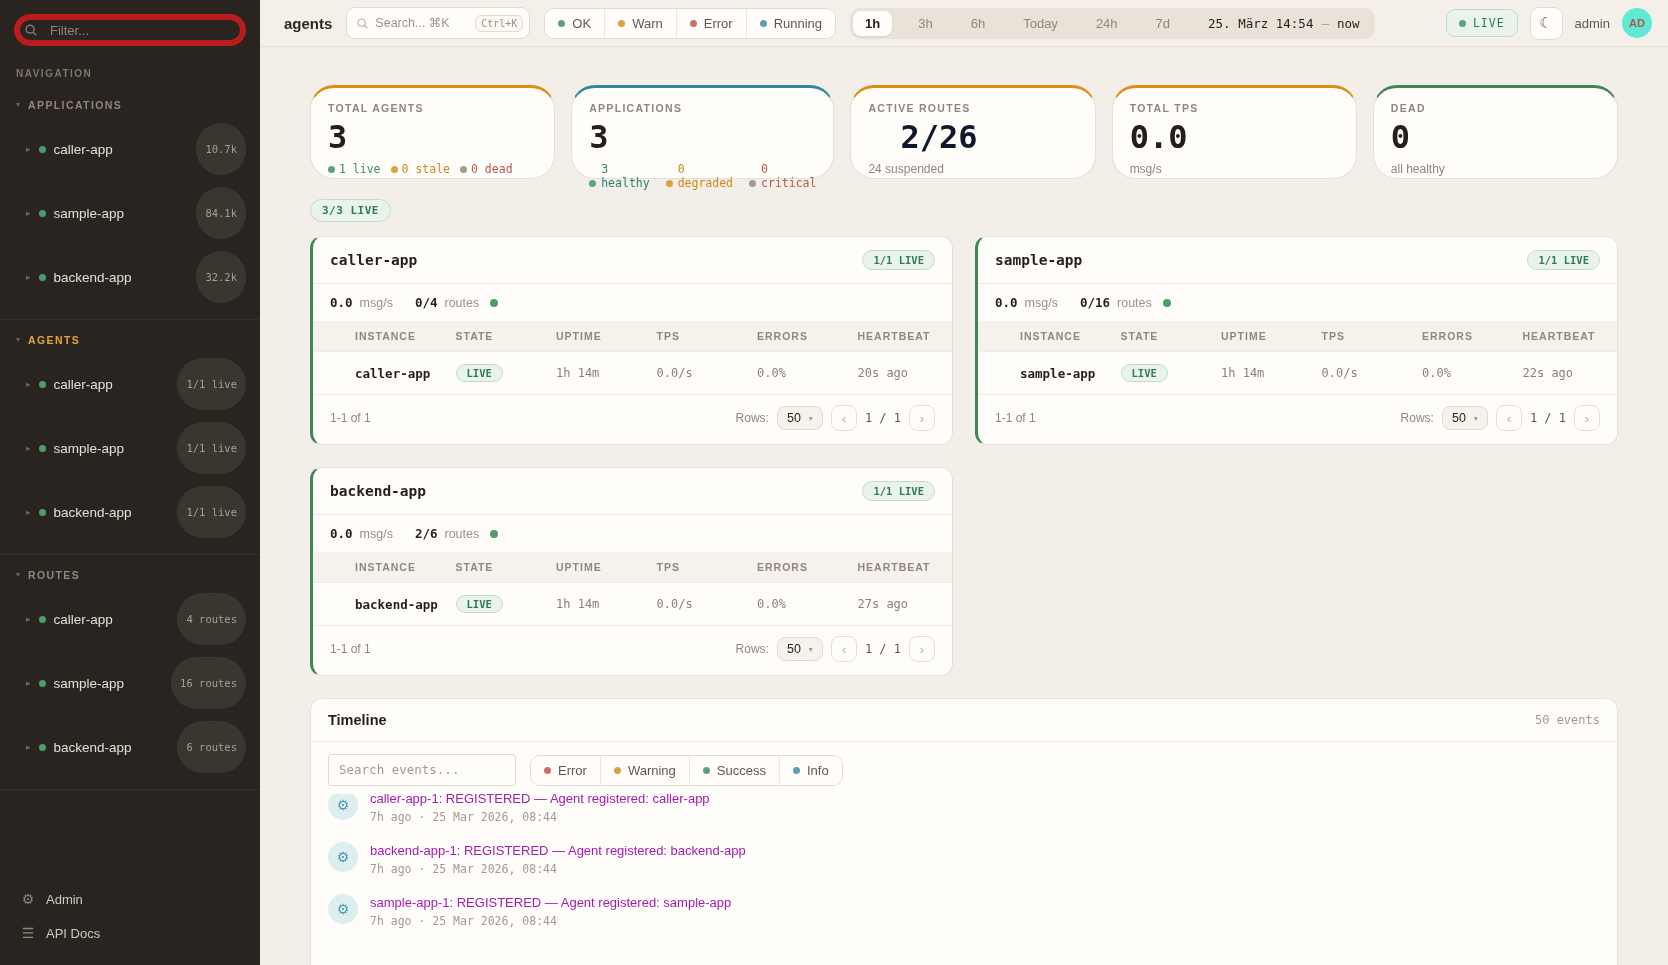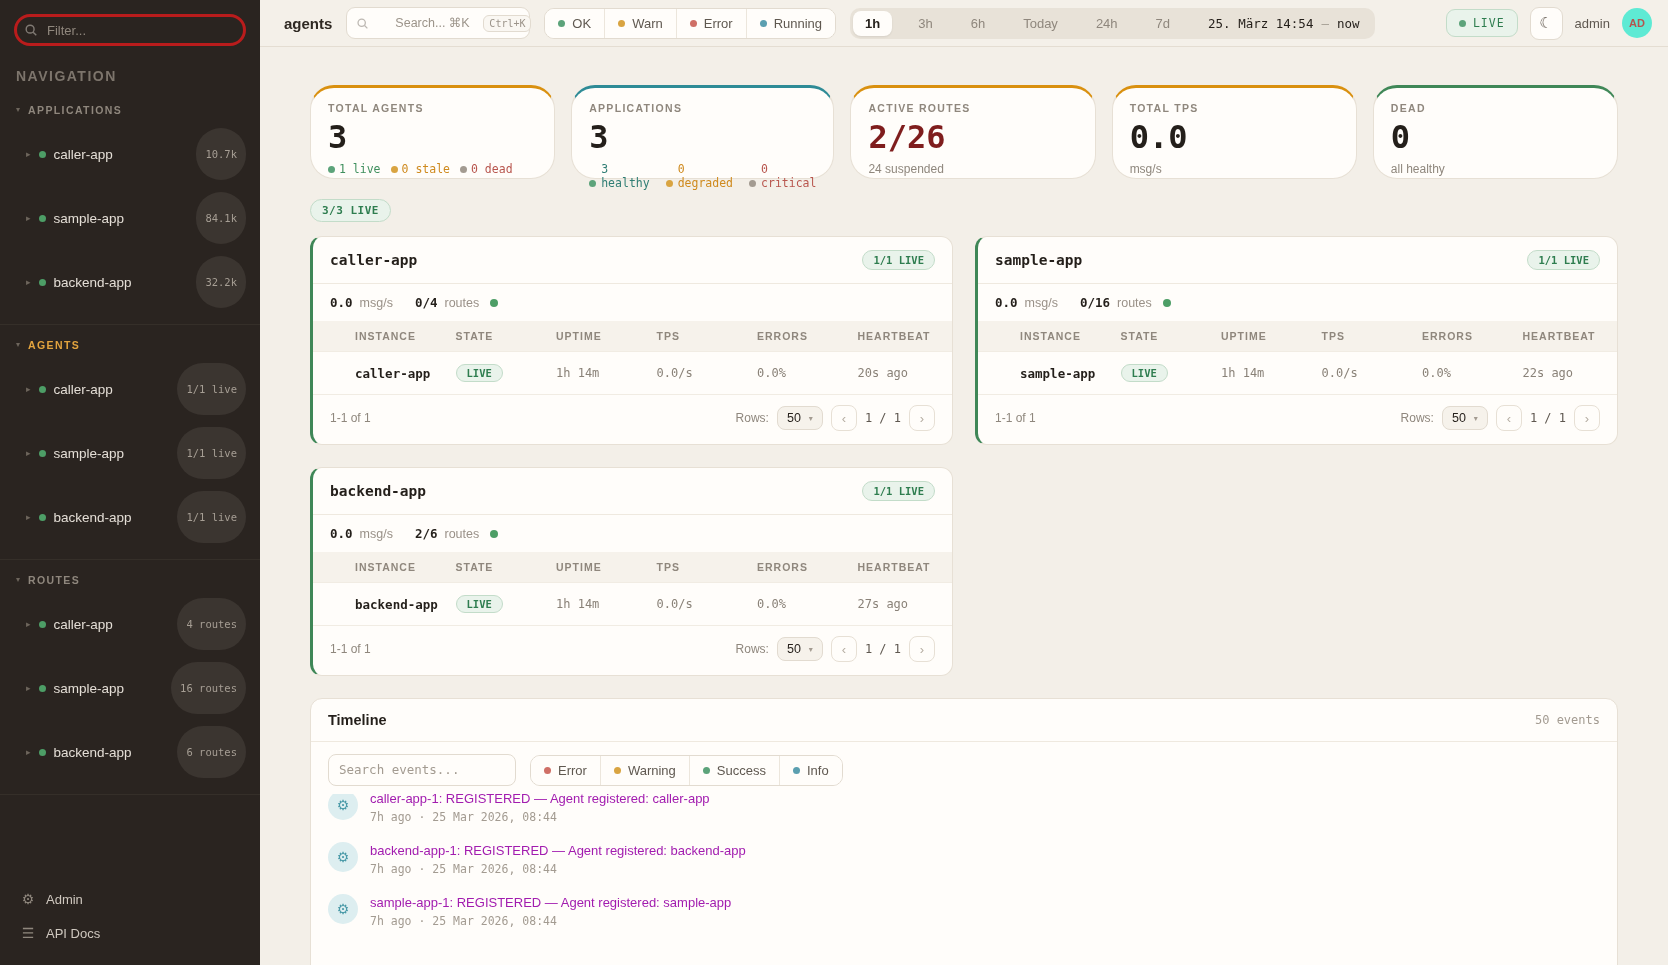--- a/index.html
+++ b/index.html
@@ -15,25 +15,25 @@
     width:260px; min-width:260px; height:965px; background:#2a2420;
     display:flex; flex-direction:column; color:#ddd6cd;
   }
   .logo-row { display:flex; align-items:center; gap:10px; padding:14px 16px; height:56px; border-bottom:1px solid #3a332d; }
   .logo-row svg { flex:none; }
   .brand-name { font-family:"DejaVu Sans Mono", monospace; font-weight:bold; font-size:17px; color:#ef9d1f; letter-spacing:-0.5px; }
   .brand-ver { font-family:"DejaVu Sans Mono", monospace; font-size:11px; color:#8f877d; }
   .filter-wrap { margin:14px 14px 6px; position:relative; }
   .filter-wrap svg { position:absolute; left:10px; top:9px; opacity:.55; }
   .filter-input {
-    width:100%; height:32px; background:transparent; border:3px solid #b91c1c; border-radius:16px;
+    width:100%; height:32px; background:transparent; border:6px solid #b91c1c; border-radius:16px;
     color:#ddd6cd; font-size:13px; padding:0 10px 0 30px; outline:none;
   }
   .filter-input::placeholder { color:#8f877d; }
-  .nav-label { font-size:14px; font-weight:bold; letter-spacing:1.5px; color:#7d756c; padding:16px 16px 6px; }
+  .nav-label { font-size:10px; font-weight:bold; letter-spacing:1.5px; color:#7d756c; padding:16px 16px 6px; }
   .side-section { padding:8px 0 10px; border-bottom:1px solid #352f29; }
   .side-section:last-of-type { border-bottom:none; }
   .sec-head { display:flex; align-items:center; gap:8px; padding:6px 16px; cursor:pointer; }
   .sec-caret { font-size:8px; color:#6d655c; transform:translateY(-1px); }
   .sec-label { font-size:10.5px; font-weight:bold; letter-spacing:1.4px; color:#8f877d; }
   .sec-label.active { color:#e3a43e; }
   .side-item { display:flex; align-items:center; gap:8px; padding:6px 14px 6px 26px; cursor:pointer; }
   .item-chev { color:#6d655c; font-size:9px; }
   .dot { width:7px; height:7px; border-radius:50%; flex:none; }
   .dot-green { background:#4d9e66; }
@@ -52,21 +52,21 @@
   .topbar {
     height:47px; background:#f4f0e9; border-bottom:1px solid #e4ddd2;
     display:flex; align-items:center; gap:14px; padding:0 16px 0 24px; flex:none;
   }
   .page-title { font-size:15px; font-weight:bold; color:#2e2822; }
   .search-box {
     width:184px; height:32px; background:#fffdfa; border:1px solid #e2dbd0; border-radius:9px;
     display:flex; align-items:center; gap:6px; padding:0 6px 0 9px;
   }
   .search-box svg { opacity:.45; flex:none; }
-  .search-input { border:none; outline:none; background:transparent; font-size:12.5px; width:82px; color:#27211c;margin-left:20px; }
+  .search-input { border:none; outline:none; background:transparent; font-size:12.5px; width:82px; color:#27211c; }
   .search-input::placeholder { color:#9c948a; }
   .kbd {
     font-family:"DejaVu Sans Mono", monospace; font-size:10px; color:#9c948a;
     border:1px solid #e2dbd0; border-radius:6px; padding:2px 5px; background:#faf7f2; margin-left:auto;
   }
   .chip-group { display:flex; background:#fffdfa; border:1px solid #e2dbd0; border-radius:10px; overflow:hidden; }
   .chip { display:flex; align-items:center; gap:7px; padding:7px 13px; font-size:13px; color:#5f5850; cursor:pointer; background:#fffdfa; border:none; }
   .chip + .chip { border-left:1px solid #ece6dc; }
   .c-ok { background:#5ca37a; } .c-warn { background:#d9a441; } .c-err { background:#cf6f66; } .c-run { background:#5b9fb0; }
   .c-grn { background:#5ca37a; } .c-gray { background:#a39b91; }
@@ -88,21 +88,21 @@
   .content { flex:1; overflow:hidden; padding:38px 50px 0; }
   .stats-grid { display:grid; grid-template-columns:repeat(5,1fr); gap:16px; }
   .stat-card {
     background:#fffdfa; border:1px solid #e7e0d5; border-top:3px solid #d9900f; border-radius:24px;
     padding:14px 17px; height:94px;
   }
   .stat-card.acc-teal { border-top-color:#2e8b96; }
   .stat-card.acc-green { border-top-color:#3f8757; }
   .stat-label { font-size:10.5px; font-weight:bold; letter-spacing:1.3px; color:#8f877d; }
   .stat-value { font-family:"DejaVu Sans Mono", monospace; font-size:32px; font-weight:bold; color:#241f1a; margin:4px 0 6px; }
-  .stat-value.amber { color:#7f1d1d; }
+  .stat-value.amber { color:#0f172a;margin-left:32px; }
   .stat-sub { font-size:12px; color:#8f877d; }
   .legend-inline { display:flex; gap:10px; font-family:"DejaVu Sans Mono", monospace; font-size:11.5px; flex-wrap:wrap; }
   .leg-item { display:flex; align-items:center; gap:4px; }
   .leg-item .dot { width:7px; height:7px; }
   .t-green { color:#3f8f5d; } .t-amber { color:#cf8a1e; } .t-red { color:#b8564e; } .t-teal { color:#2f7d74; }
   .legend-stack { display:flex; gap:16px; font-family:"DejaVu Sans Mono", monospace; font-size:11.5px; }
   .leg-col { display:flex; align-items:flex-end; gap:5px; }
   .leg-col .dot { margin-bottom:4px; }
   .leg-col .col { display:flex; flex-direction:column; line-height:1.25; }
 
@@ -145,21 +145,21 @@
   }
   .rows-select .caret { font-size:8px; color:#a39b91; }
   .pg-btn { width:26px; height:26px; border:1px solid #e7e0d5; background:#fffdfa; border-radius:8px; color:#b5ada2; font-size:13px; cursor:pointer; }
   .pg-label { font-family:"DejaVu Sans Mono", monospace; font-size:12px; color:#5f5850; }
 
   .timeline-card { margin-top:22px; background:#fffdfa; border:1px solid #e7e0d5; border-radius:12px; min-height:320px; overflow:hidden; }
   .tl-header { display:flex; align-items:center; justify-content:space-between; padding:13px 17px; border-bottom:1px solid #efe9df; }
   .tl-title { font-size:14.5px; font-weight:bold; color:#241f1a; }
   .tl-count { font-family:"DejaVu Sans Mono", monospace; font-size:12px; color:#a39b91; }
   .tl-controls { display:flex; align-items:center; gap:14px; padding:12px 17px 8px; }
-  .tl-search { width:188px; height:32px; border:1px solid #e2dbd0; border-radius:8px; background:#fffdfa; padding:0 10px; font-size:12.5px; outline:none; color:#27211c; }
+  .tl-search { width:188px; height:32px; border:1px solid #e2dbd0; border-radius:3px; background:#fffdfa; padding:0 10px; font-size:12.5px; outline:none; color:#27211c; }
   .tl-search::placeholder { color:#a39b91; font-family:"DejaVu Sans Mono", monospace; }
   .tl-events { overflow:hidden; padding:0 17px; height:220px; }
   .tl-event { display:flex; gap:12px; padding:9px 0; }
   .tl-event.clipped { margin-top:-13px; }
   .tl-icon {
     width:30px; height:30px; border-radius:50%; background:#ddeef0; color:#4a9aa8;
     display:flex; align-items:center; justify-content:center; font-size:14px; flex:none;
   }
   .tl-body { display:flex; flex-direction:column; gap:4px; padding-top:1px; }
   .tl-text { font-size:13px; color:#a21caf; }

